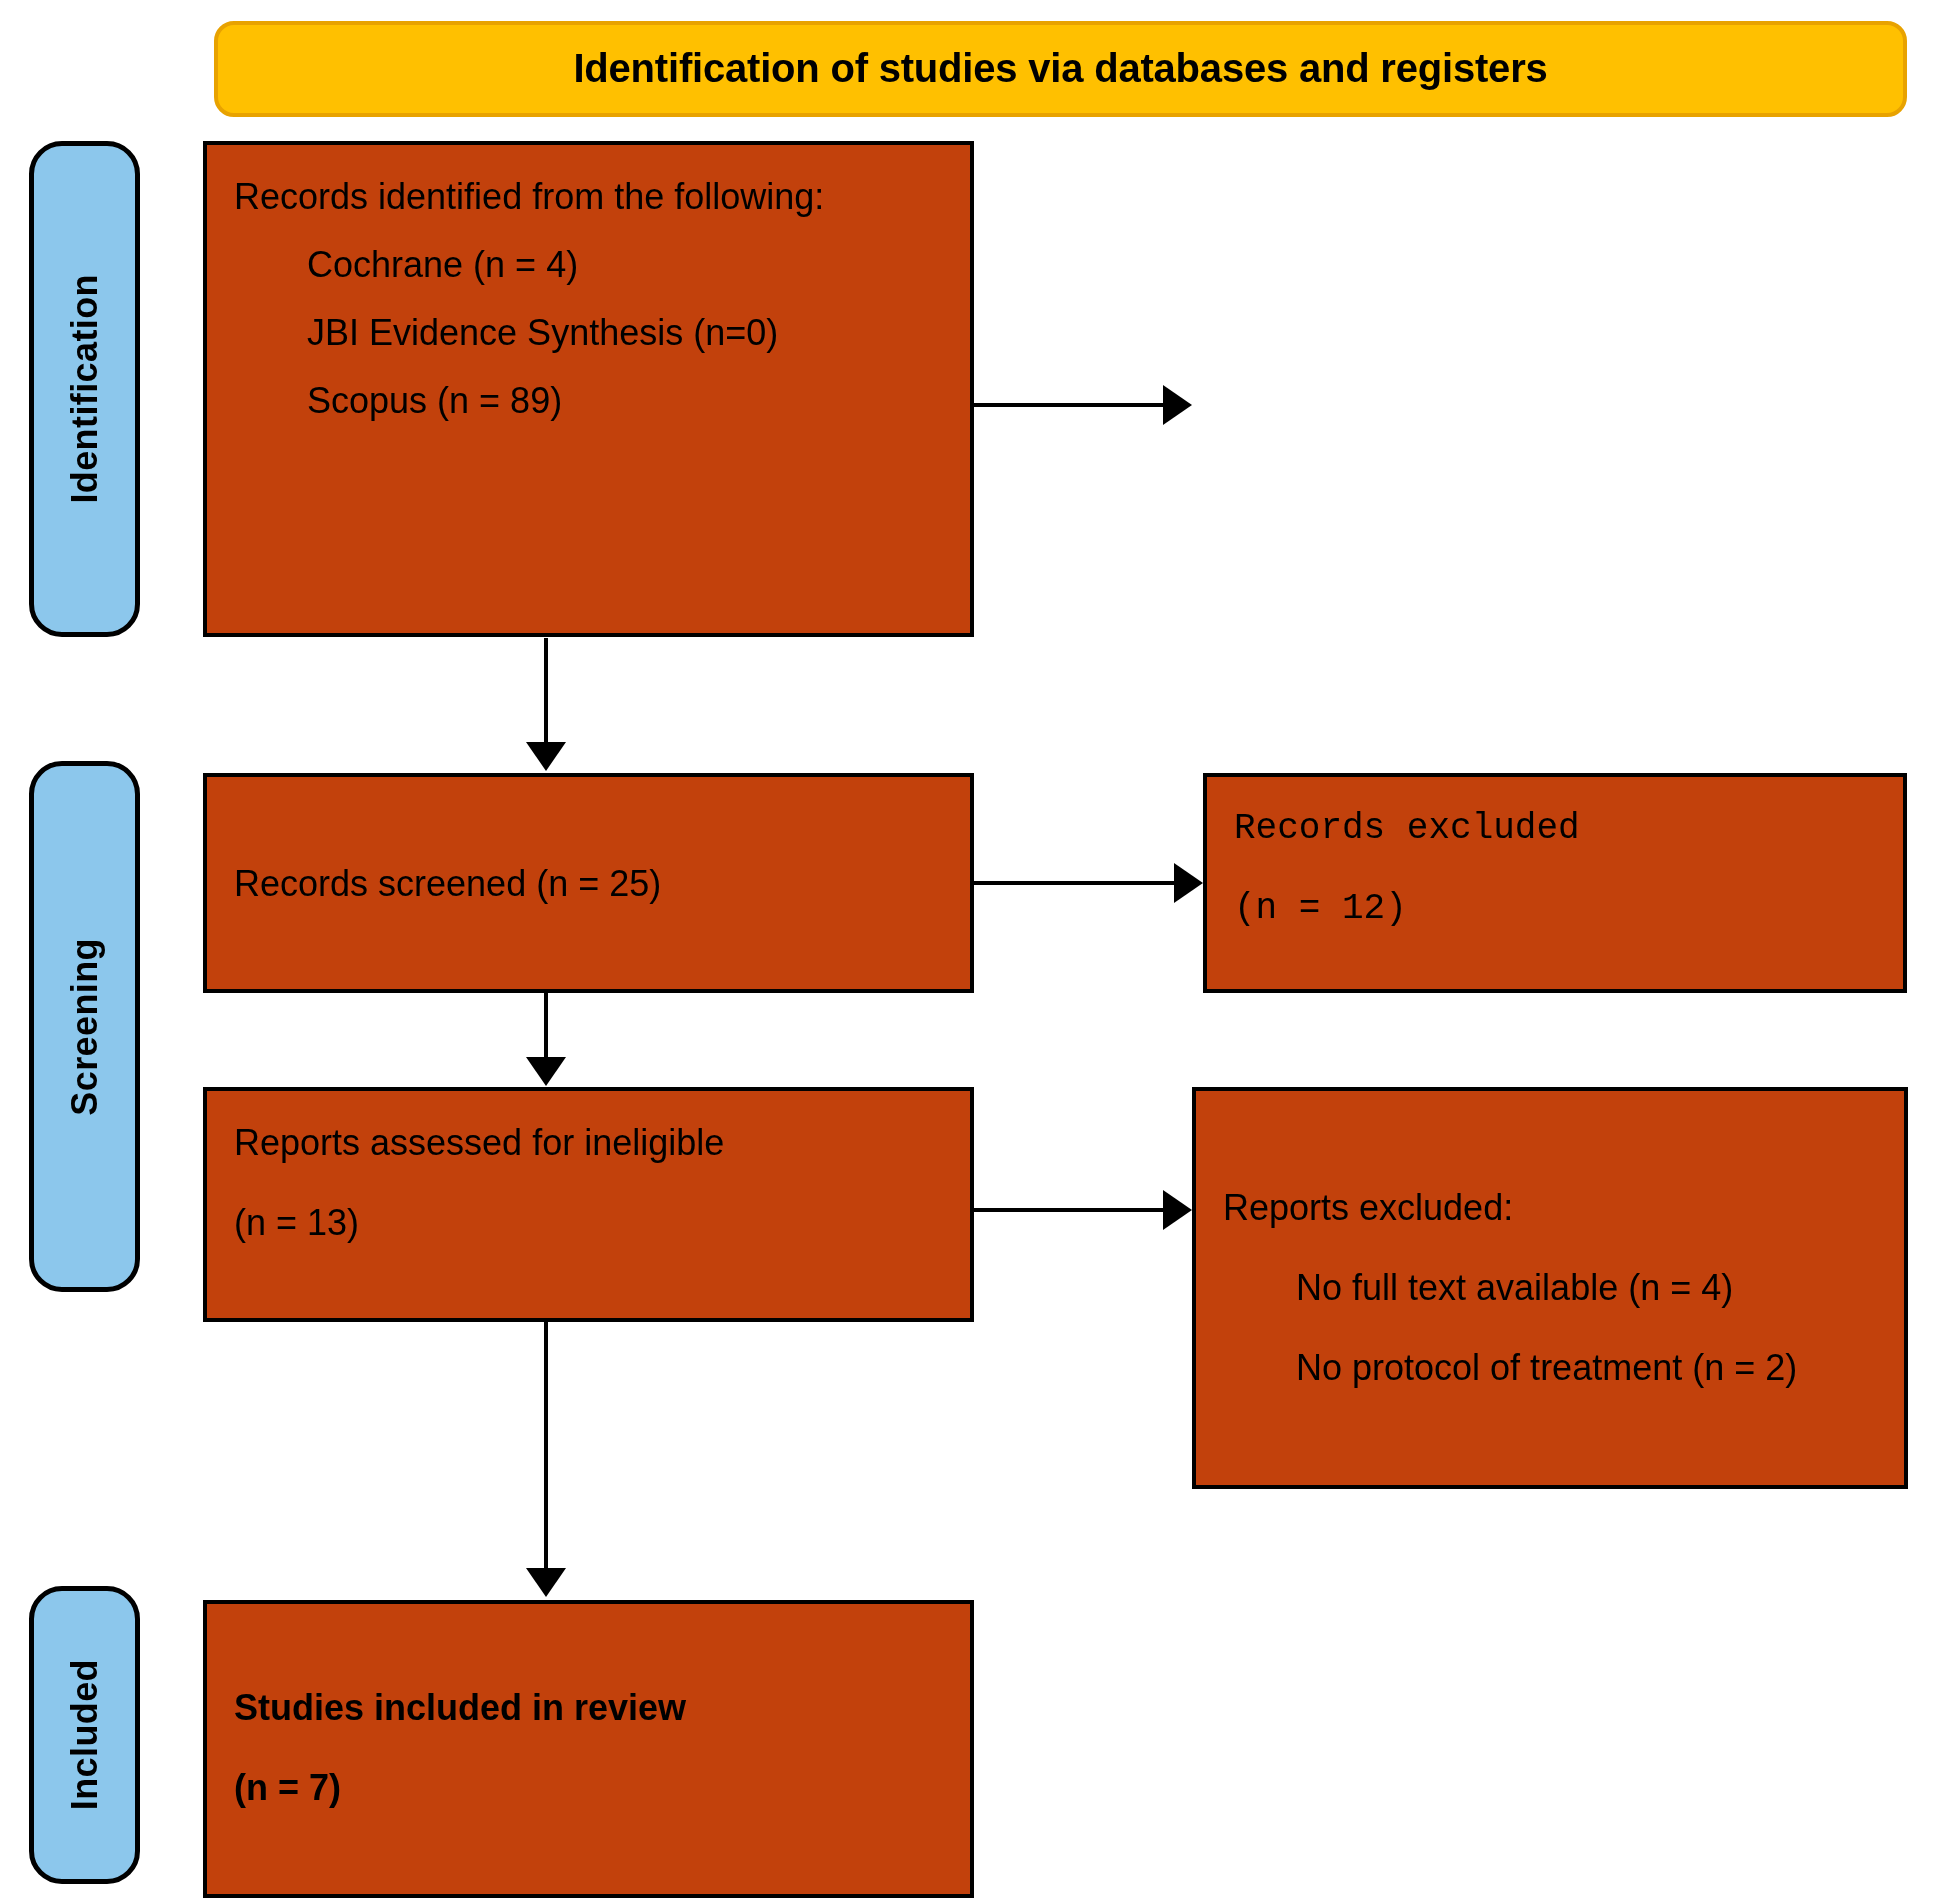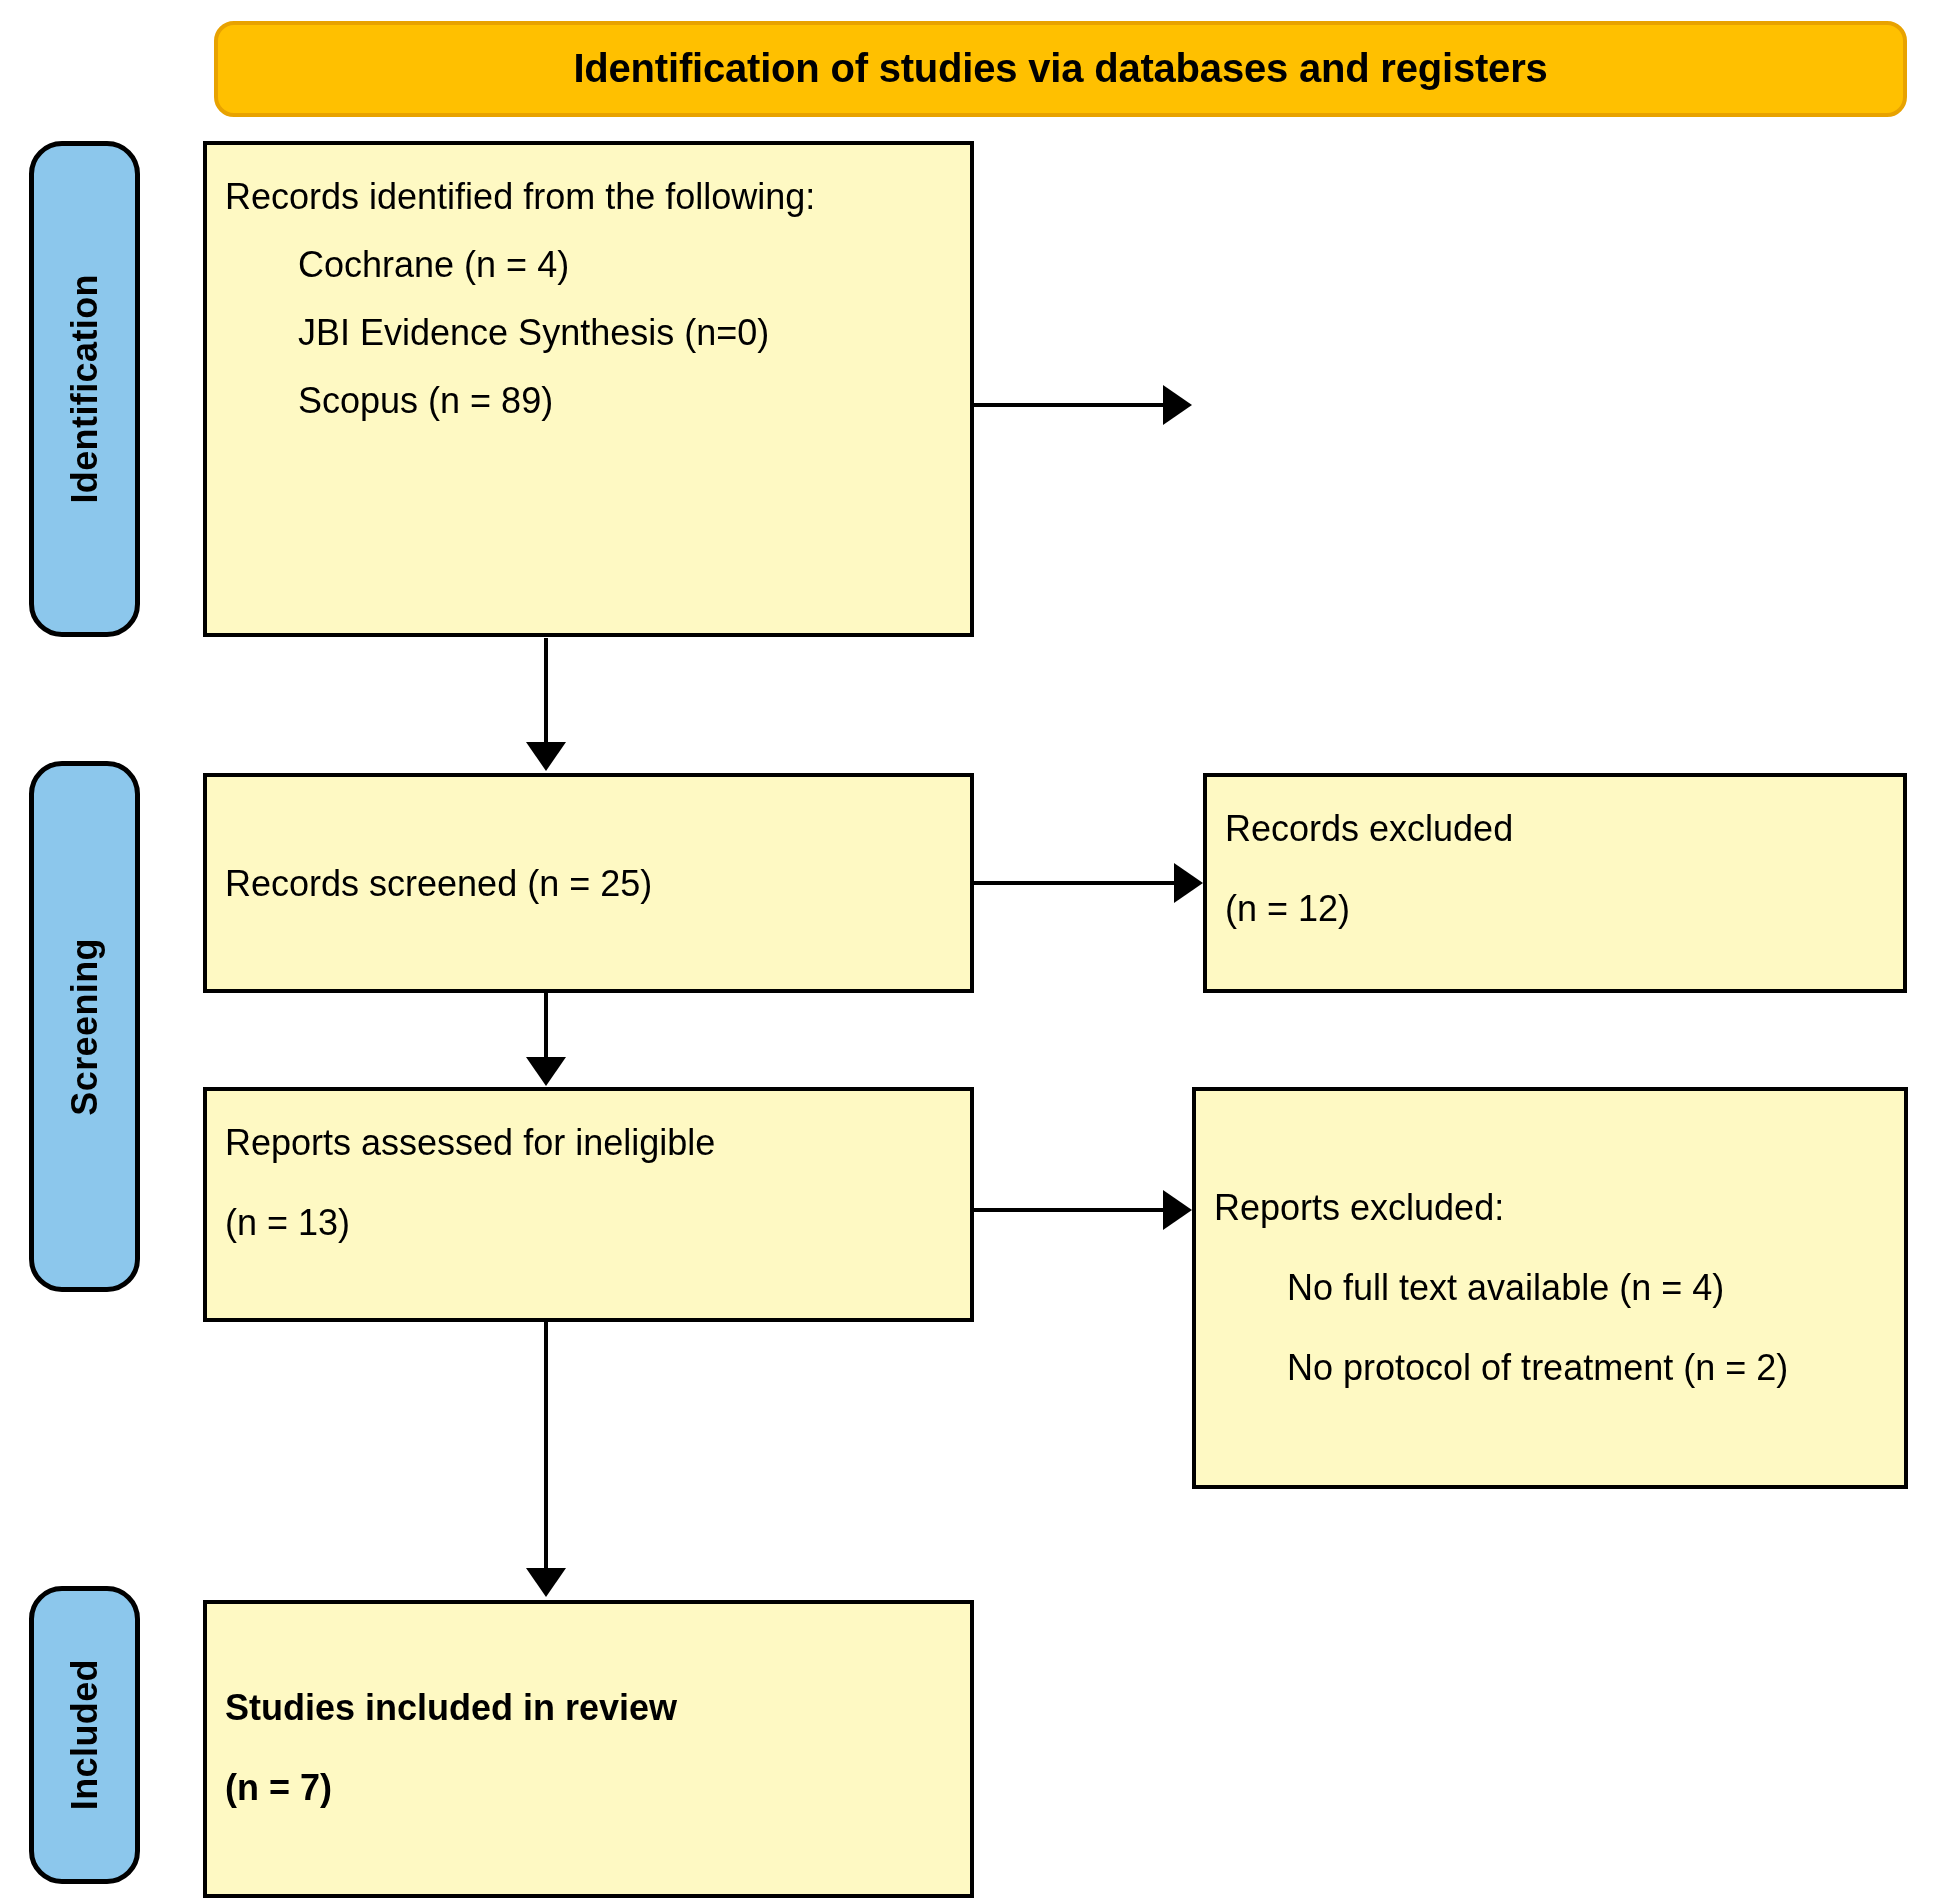--- a/index.html
+++ b/index.html
@@ -61,40 +61,40 @@
     white-space: nowrap;
     letter-spacing: 0.4px;
   }
   #stage-identification { left: 29px;  top: 141px;  width: 111px; height: 496px; }
   #stage-screening      { left: 29px;  top: 761px; width: 111px; height: 531px; }
   #stage-included       { left: 29px;  top: 1586px; width: 111px; height: 298px; }
 
   
   .pbox {
     position: absolute;
-    background: #fef9c3;
+    background: #c2410c;
     border: 4.6px solid #000000;
     box-sizing: border-box;
-    padding: 29px 18px;
+    padding: 29px 27px;
   }
   .pbox p {
     margin: 0;
     font-size: 36px;
     line-height: 1.25;
     color: #000000;
   }
   .pbox p.indent { margin-left: 73px; }
   .pbox p.gap    { margin-top: 35px; }
   .pbox p.gap-sm { margin-top: 23px; }
   .pbox em { font-style: italic; }
 
   #box-identified     { left: 203px;  top: 141px;  width: 771px; height: 496px; }
   #box-removed        { left: 1192px; top: 141px;  width: 716px;  height: 496px; }
   #box-screened       { left: 203px;  top: 773px; width: 771px; height: 220px; display:flex; align-items:center; }
-  #box-rec-excluded   { left: 1203px; top: 773px; width: 704px;  height: 220px; }
+  #box-rec-excluded   { left: 1203px; top: 773px; width: 704px;  height: 220px; font-family: Liberation Mono, monospace; }
   #box-eligibility    { left: 203px;  top: 1087px; width: 771px; height: 235px; }
   #box-rep-excluded   { left: 1192px; top: 1087px; width: 716px;  height: 402px; }
   #box-included       { left: 203px;  top: 1600px; width: 771px; height: 298px; font-weight: bold; }
 
   #box-screened p { margin: 0; text-align: right; }
   .vline {
     position: absolute;
     width: 3.8px;
     background: #000000;
   }

